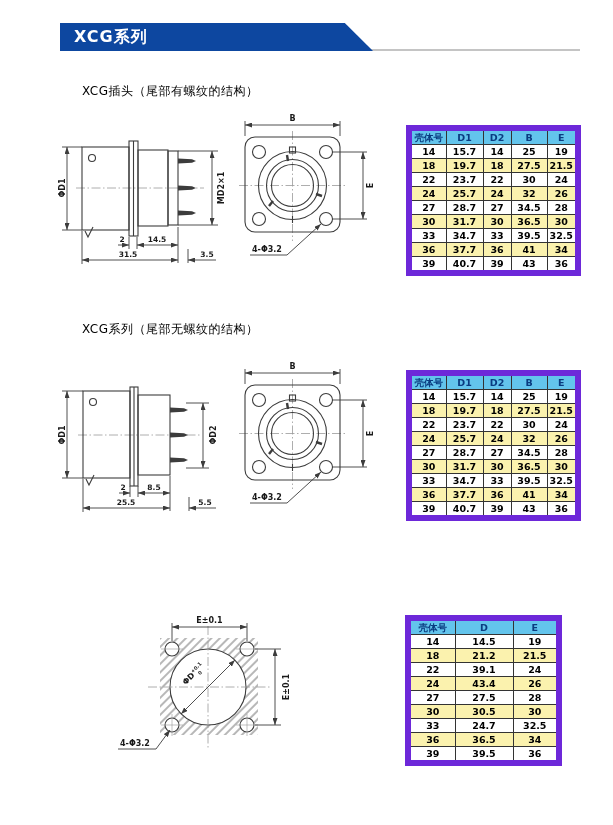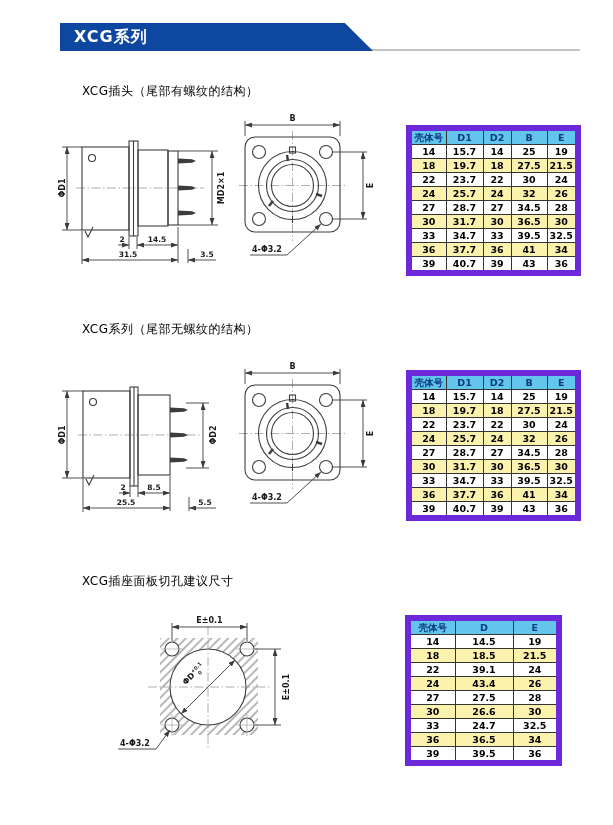--- a/index.html
+++ b/index.html
@@ -365,21 +365,20 @@
         <tr>
           <td>39</td>
           <td>40.7</td>
           <td>39</td>
           <td>43</td>
           <td>36</td>
         </tr>
       </tbody>
   </table>
 
-  <div class="stitle" style="top:573px">XCG插座面板切孔建议尺寸</div>
 
   <svg class="drw" style="left:108px;top:610px" width="210" height="185" viewBox="0 0 210 185">
     <path fill="url(#hp)" stroke="none" fill-rule="evenodd" d="M52,28 h98 v97 h-98 Z
          M138,77 a38,38 0 1,0 -76,0 a38,38 0 1,0 76,0 Z
          M71,39 a7,7 0 1,0 -14,0 a7,7 0 1,0 14,0 Z
          M146,39 a7,7 0 1,0 -14,0 a7,7 0 1,0 14,0 Z
          M71,115 a7,7 0 1,0 -14,0 a7,7 0 1,0 14,0 Z
          M146,115 a7,7 0 1,0 -14,0 a7,7 0 1,0 14,0 Z"></path>
     <g class="out">
       <circle cx="100" cy="77" r="38"></circle>
@@ -429,41 +428,41 @@
         </tr>
       </thead>
     <tbody>
         <tr>
           <td>14</td>
           <td>14.5</td>
           <td>19</td>
         </tr>
         <tr>
           <td>18</td>
-          <td>18.5</td>
+          <td>21.2</td>
           <td>21.5</td>
         </tr>
         <tr>
           <td>22</td>
           <td>39.1</td>
           <td>24</td>
         </tr>
         <tr>
           <td>24</td>
           <td>43.4</td>
           <td>26</td>
         </tr>
         <tr>
           <td>27</td>
           <td>27.5</td>
           <td>28</td>
         </tr>
         <tr>
           <td>30</td>
-          <td>26.6</td>
+          <td>30.5</td>
           <td>30</td>
         </tr>
         <tr>
           <td>33</td>
           <td>24.7</td>
           <td>32.5</td>
         </tr>
         <tr>
           <td>36</td>
           <td>36.5</td>

